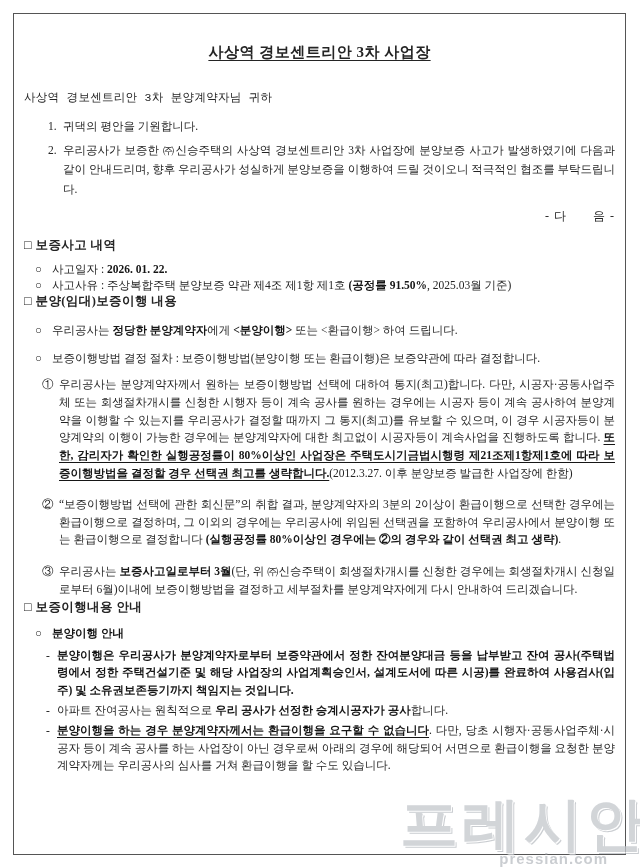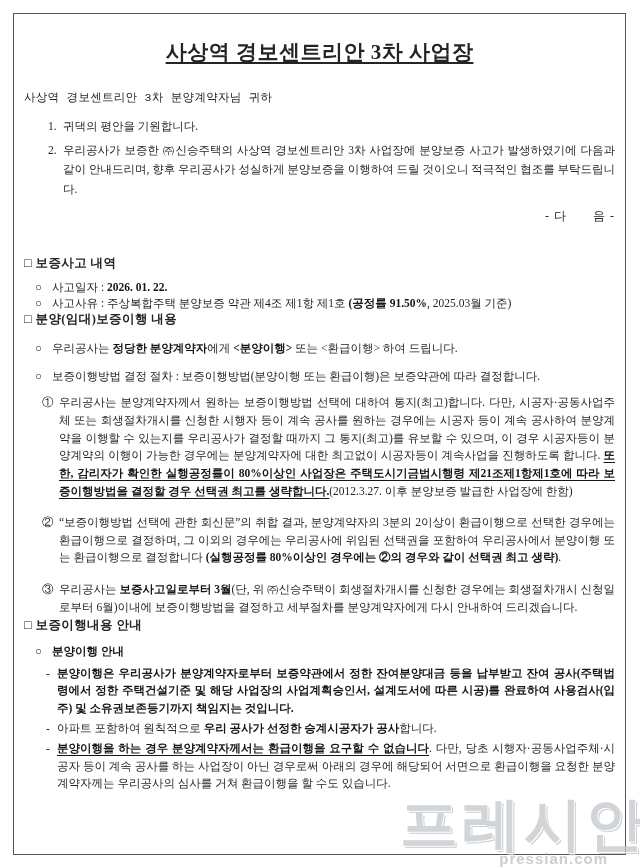--- a/index.html
+++ b/index.html
@@ -7,39 +7,39 @@
     width:640px;height:868px;position:relative;overflow:hidden;
     background:#ffffff;color:#242424;
     font-family:"Liberation Serif","DejaVu Serif",serif;
     font-size:11.5px;
   }
   .frame{
     position:absolute;left:13px;top:13px;width:613px;height:842px;
     border:1.5px solid #555;box-sizing:border-box;
     padding:14px 10px 0 10px;overflow:hidden;background:#fff;
   }
-  .title{margin-top:8px;text-align:center;font-weight:bold;font-size:21px;letter-spacing:0.5px;}
+  .title{margin-top:8px;text-align:center;font-weight:bold;font-size:15px;letter-spacing:0.5px;}
   .title div{line-height:32px;}
   .title .tl{display:inline-block;text-decoration:underline;text-underline-offset:3px;padding:0 6px;}
   .recipient{margin-top:22px;line-height:16px;letter-spacing:0.3px;font-family:Liberation Mono, monospace;}
   .item{position:relative;text-align:justify;}
   .mk{position:absolute;left:0;top:0;}
   .intro-item{margin-left:24px;padding-left:15px;line-height:19.5px;}
   .sep{margin-top:9px;text-align:right;line-height:16px;font-size:12px;letter-spacing:1px;}
   .heading{font-weight:bold;font-size:12.5px;line-height:17px;letter-spacing:0.4px;}
   .o-item{margin-left:11px;padding-left:17px;line-height:16px;}
   .num-item{margin-left:18px;padding-left:17px;line-height:17.8px;}
   .dash-item{margin-left:22px;padding-left:11px;line-height:17.4px;}
   .b{font-weight:bold;color:#161616;}
   .bu{font-weight:bold;color:#161616;text-decoration:underline;text-underline-offset:2.5px;}
   .mt7{margin-top:7px;}.mt0{margin-top:0;}
   .mt3{margin-top:3px;}.mt4{margin-top:4px;}.mt6{margin-top:6px;}
   .mt9{margin-top:9px;}.mt10{margin-top:10px;}.mt11{margin-top:11px;}
   .mt12{margin-top:12px;}.mt13{margin-top:13px;}.mt14{margin-top:14px;}
-  .mt15{margin-top:31px;}.mt16{margin-top:0;}.mt17{margin-top:17px;}
+  .mt15{margin-top:13px;}.mt16{margin-top:0;}.mt17{margin-top:17px;}
   .watermark{
     position:absolute;right:-8px;bottom:0px;text-align:right;z-index:9;
     opacity:0.75;pointer-events:none;
     font-family:"Liberation Sans","DejaVu Sans",sans-serif;
   }
   .wm-logo{
     font-weight:800;font-size:58px;line-height:52px;letter-spacing:4px;
     color:#c3c7cc;text-shadow:1px 1px 0 #ffffff,2px 2px 0 #b9bdc2;
   }
   .wm-site{
@@ -102,21 +102,21 @@
   <div class="heading mt16">□ 보증이행내용 안내</div>
 
   <div class="item o-item mt9">
     <span class="mk">○</span><span class="b">분양이행 안내</span>
   </div>
 
   <div class="item dash-item mt6">
     <span class="mk">-</span><span class="b">분양이행은 우리공사가 분양계약자로부터 보증약관에서 정한 잔여분양대금 등을 납부받고 잔여 공사(주택법령에서 정한 주택건설기준 및 해당 사업장의 사업계획승인서, 설계도서에 따른 시공)를 완료하여 사용검사(입주) 및 소유권보존등기까지 책임지는 것입니다.</span>
   </div>
   <div class="item dash-item mt3">
-    <span class="mk">-</span><span>아파트 포함하여 원칙적으로 </span><span class="b">우리 공사가 선정한 승계시공자가 공사</span><span>합니다.</span>
+    <span class="mk">-</span><span>아파트 잔여공사는 원칙적으로 </span><span class="b">우리 공사가 선정한 승계시공자가 공사</span><span>합니다.</span>
   </div>
   <div class="item dash-item mt3">
     <span class="mk">-</span><span class="bu">분양이행을 하는 경우 분양계약자께서는 환급이행을 요구할 수 없습니다</span><span>. 다만, 당초 시행자·공동사업주체·시공자 등이 계속 공사를 하는 사업장이 아닌 경우로써 아래의 경우에 해당되어 서면으로 환급이행을 요청한 분양계약자께는 우리공사의 심사를 거쳐 환급이행을 할 수도 있습니다.</span>
   </div>
 
 </div>
 
 <div class="watermark">
   <div class="wm-logo">프레시안</div>
   <div class="wm-site">pressian.com</div>

